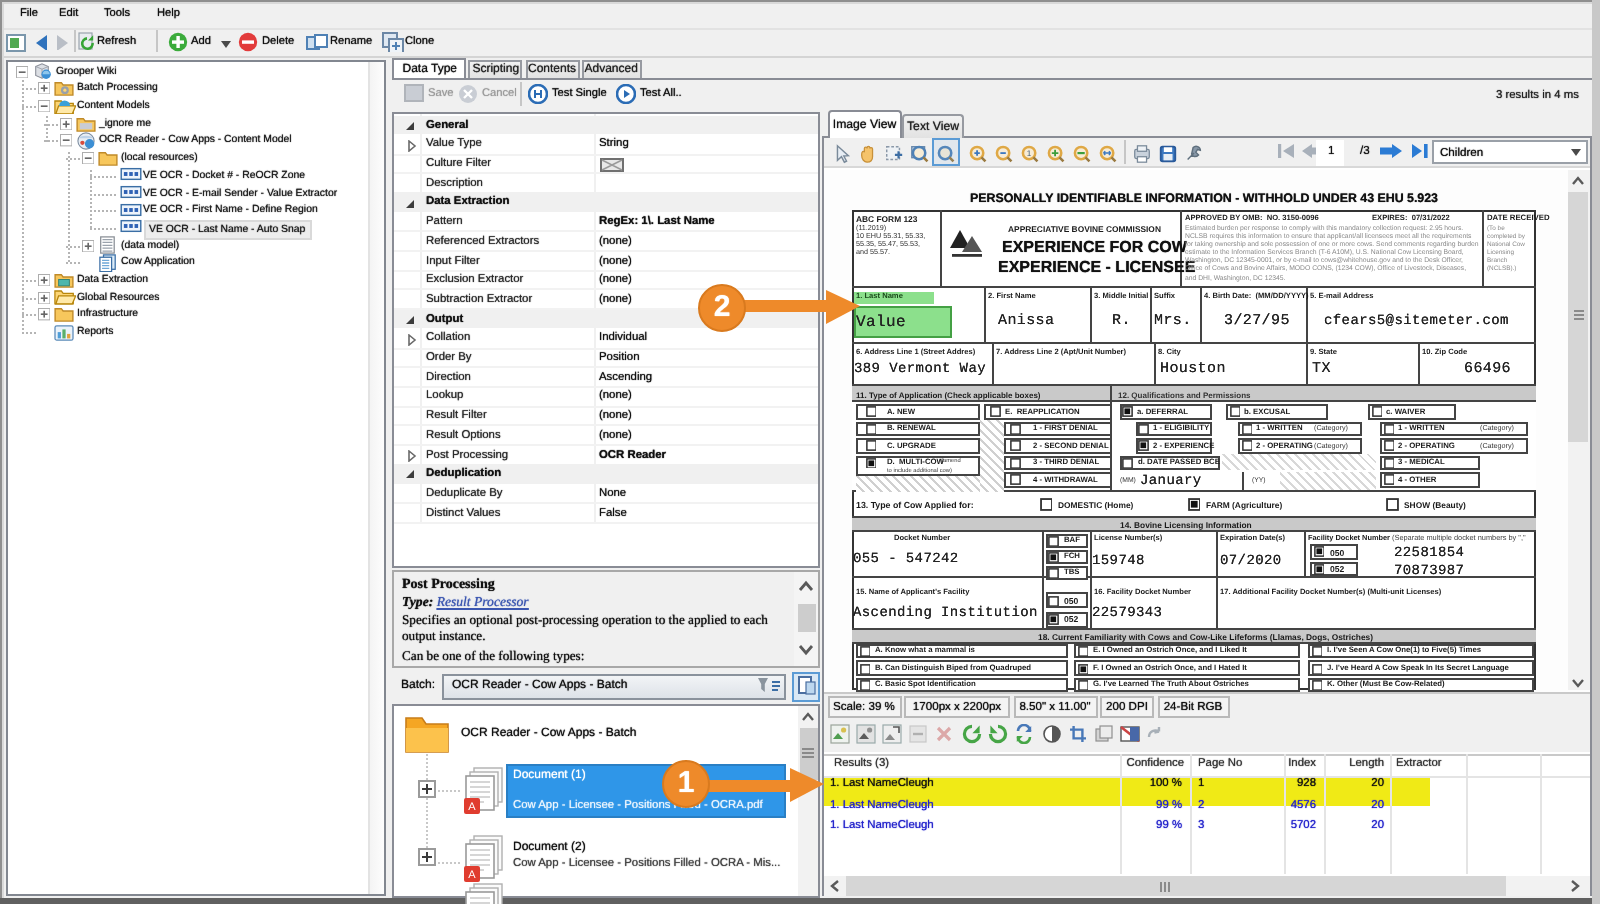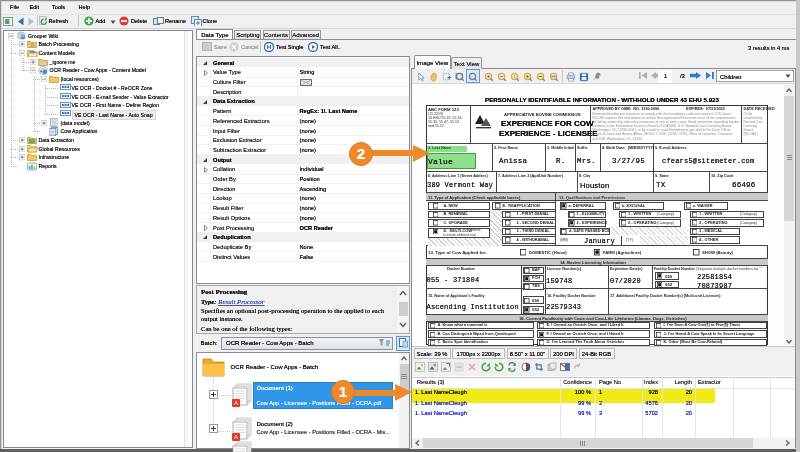--- a/index.html
+++ b/index.html
@@ -553,21 +553,21 @@
 <div style="position:absolute;left:428px;top:173.5px;font-size:3.8px;font-weight:bold;color:#1a1a1a;white-space:nowrap;line-height:4.8px;z-index:2;text-shadow:none;">6. Address Line 1 (Street Addres)</div>
 <div style="position:absolute;left:496px;top:172px;width:1px;height:21px;background:#444;z-index:1;"></div>
 <div style="position:absolute;left:498px;top:173.5px;font-size:3.8px;font-weight:bold;color:#1a1a1a;white-space:nowrap;line-height:4.8px;z-index:2;text-shadow:none;">7. Address Line 2 (Apt/Unit Number)</div>
 <div style="position:absolute;left:577px;top:172px;width:1px;height:21px;background:#444;z-index:1;"></div>
 <div style="position:absolute;left:579px;top:173.5px;font-size:3.8px;font-weight:bold;color:#1a1a1a;white-space:nowrap;line-height:4.8px;z-index:2;text-shadow:none;">8. City</div>
 <div style="position:absolute;left:653px;top:172px;width:1px;height:21px;background:#444;z-index:1;"></div>
 <div style="position:absolute;left:655px;top:173.5px;font-size:3.8px;font-weight:bold;color:#1a1a1a;white-space:nowrap;line-height:4.8px;z-index:2;text-shadow:none;">9. State</div>
 <div style="position:absolute;left:709px;top:172px;width:1px;height:21px;background:#444;z-index:1;"></div>
 <div style="position:absolute;left:711px;top:173.5px;font-size:3.8px;font-weight:bold;color:#1a1a1a;white-space:nowrap;line-height:4.8px;z-index:2;text-shadow:none;">10. Zip Code</div>
 <div style="position:absolute;left:427px;top:180.5px;font-size:7px;font-family:'Liberation Mono',monospace;color:#222;white-space:nowrap;letter-spacing:0.2px;z-index:2;text-shadow:0 0 0.3px;">389 Vermont Way</div>
-<div style="position:absolute;left:580px;top:181px;font-size:7.5px;font-family:Liberation Sans, sans-serif;color:#222;white-space:nowrap;letter-spacing:0.2px;z-index:2;text-shadow:0 0 0.3px;">Houston</div>
+<div style="position:absolute;left:580px;top:181px;font-size:7.5px;font-family:Liberation Mono, monospace;color:#222;white-space:nowrap;letter-spacing:0.2px;z-index:2;text-shadow:0 0 0.3px;">Houston</div>
 <div style="position:absolute;left:656px;top:181px;font-size:7.5px;font-family:'Liberation Mono',monospace;color:#222;white-space:nowrap;letter-spacing:0.2px;z-index:2;text-shadow:0 0 0.3px;">TX</div>
 <div style="position:absolute;left:732px;top:181px;font-size:7.5px;font-family:'Liberation Mono',monospace;color:#222;white-space:nowrap;letter-spacing:0.2px;z-index:2;text-shadow:0 0 0.3px;">66496</div>
 <div style="position:absolute;left:426px;top:193px;width:130px;height:7.5px;background:#c9c9c9;border-bottom:1px solid #444;border-right:1px solid #444;z-index:1;"></div>
 <div style="position:absolute;left:428px;top:194.5px;font-size:4px;font-weight:bold;color:#1a1a1a;white-space:nowrap;line-height:5px;z-index:2;text-shadow:none;">11. Type of Application (Check applicable boxes)</div>
 <div style="position:absolute;left:556px;top:193px;width:212px;height:7.5px;background:#c9c9c9;border-bottom:1px solid #444;z-index:1;"></div>
 <div style="position:absolute;left:559px;top:194.5px;font-size:4px;font-weight:bold;color:#333;white-space:nowrap;line-height:5px;z-index:2;text-shadow:none;">12. Qualifications and Permissions</div>
 <div style="position:absolute;left:426px;top:200.5px;width:130px;height:45.5px;background:#fff;border-right:1px solid #444;border-bottom:1px solid #444;z-index:1;"></div>
 <div style="position:absolute;left:490px;top:209.5px;width:12px;height:36.5px;background:repeating-linear-gradient(45deg,#fff 0 2.2px,#d0d0d0 2.2px 3.2px);z-index:1;"></div>
 <div style="position:absolute;left:428px;top:237.5px;width:62px;height:8.5px;background:repeating-linear-gradient(45deg,#fff 0 2.2px,#d0d0d0 2.2px 3.2px);z-index:1;"></div>
 <div style="position:absolute;left:428px;top:202px;width:62px;height:7.5px;border:1px solid #444;background:#fff;z-index:1;"></div>
@@ -638,21 +638,21 @@
 <div style="position:absolute;left:576.5px;top:220.5px;font-size:3.9px;font-weight:bold;color:#1a1a1a;white-space:nowrap;line-height:4.9px;z-index:2;text-shadow:none;">2 - EXPERIENCE</div>
 <div style="position:absolute;left:559.5px;top:227.5px;width:50px;height:7.5px;border:1px solid #444;background:#fff;z-index:1;"></div>
 <svg style="position:absolute;left:561px;top:228.7px;z-index:2" width="5.5" height="5.5" viewBox="0 0 5 5">
     <rect x="0.4" y="0.4" width="4.2" height="4.2" fill="#fff" stroke="#333" stroke-width="0.7"></rect>
   </svg>
 <div style="position:absolute;left:569px;top:229px;font-size:3.9px;font-weight:bold;color:#1a1a1a;white-space:nowrap;line-height:4.9px;z-index:2;text-shadow:none;">d. DATE PASSED BCE</div>
 <div style="position:absolute;left:611px;top:227.3px;width:77px;height:8.2px;background:repeating-linear-gradient(45deg,#fff 0 2.2px,#d8d8d8 2.2px 3.2px);z-index:1;"></div>
 <div style="position:absolute;left:640px;top:236.2px;width:48px;height:9.3px;background:repeating-linear-gradient(45deg,#fff 0 2.2px,#d8d8d8 2.2px 3.2px);z-index:1;"></div>
 <div style="position:absolute;left:621px;top:235.5px;width:1px;height:10.5px;background:#444;z-index:2;"></div>
 <div style="position:absolute;left:560px;top:238px;font-size:3.4px;font-weight:normal;color:#333;white-space:nowrap;line-height:4.4px;z-index:2;text-shadow:none;">(MM)</div>
-<div style="position:absolute;left:570px;top:236.5px;font-size:7px;font-family:'Liberation Mono',monospace;color:#222;white-space:nowrap;letter-spacing:0.2px;z-index:2;text-shadow:0 0 0.3px;margin-left:14px;">January</div>
+<div style="position:absolute;left:570px;top:236.5px;font-size:7px;font-family:'Liberation Mono',monospace;color:#222;white-space:nowrap;letter-spacing:0.2px;z-index:2;text-shadow:0 0 0.3px;">January</div>
 <div style="position:absolute;left:626px;top:238px;font-size:3.4px;font-weight:normal;color:#333;white-space:nowrap;line-height:4.4px;z-index:2;text-shadow:none;">(YY)</div>
 <div style="position:absolute;left:613px;top:202px;width:51px;height:7.5px;border:1px solid #444;background:#fff;z-index:1;"></div>
 <svg style="position:absolute;left:614.5px;top:203.2px;z-index:2" width="5.5" height="5.5" viewBox="0 0 5 5">
     <rect x="0.4" y="0.4" width="4.2" height="4.2" fill="#fff" stroke="#333" stroke-width="0.7"></rect>
   </svg>
 <div style="position:absolute;left:622px;top:203.5px;font-size:3.9px;font-weight:bold;color:#1a1a1a;white-space:nowrap;line-height:4.9px;z-index:2;text-shadow:none;">b. EXCUSAL</div>
 <div style="position:absolute;left:619px;top:210.5px;width:62px;height:7.5px;border:1px solid #444;background:#fff;z-index:1;"></div>
 <svg style="position:absolute;left:620.5px;top:211.7px;z-index:2" width="5.5" height="5.5" viewBox="0 0 5 5">
     <rect x="0.4" y="0.4" width="4.2" height="4.2" fill="#fff" stroke="#333" stroke-width="0.7"></rect>
   </svg>
@@ -707,21 +707,21 @@
   </svg>
 <div style="position:absolute;left:702px;top:250px;font-size:4.2px;font-weight:bold;color:#1a1a1a;white-space:nowrap;line-height:5.2px;z-index:2;text-shadow:none;">SHOW (Beauty)</div>
 <div style="position:absolute;left:426px;top:259px;width:342px;height:6.5px;background:#c9c9c9;border-bottom:1px solid #444;text-align:center;z-index:1;"></div>
 <div style="position:absolute;left:560px;top:259.8px;font-size:4.2px;font-weight:bold;color:#1a1a1a;white-space:nowrap;line-height:5.2px;z-index:2;text-shadow:none;">14. Bovine Licensing Information</div>
 <div style="position:absolute;left:426px;top:265.5px;width:342px;height:23.5px;border-bottom:1px solid #444;z-index:1;"></div>
 <div style="position:absolute;left:521px;top:265.5px;width:1px;height:23.5px;background:#444;z-index:1;"></div>
 <div style="position:absolute;left:545px;top:265.5px;width:1px;height:23.5px;background:#444;z-index:1;"></div>
 <div style="position:absolute;left:608px;top:265.5px;width:1px;height:23.5px;background:#444;z-index:1;"></div>
 <div style="position:absolute;left:652px;top:265.5px;width:1px;height:23.5px;background:#444;z-index:1;"></div>
 <div style="position:absolute;left:447px;top:267px;font-size:3.8px;font-weight:bold;color:#1a1a1a;white-space:nowrap;line-height:4.8px;z-index:2;text-shadow:none;">Docket Number</div>
-<div style="position:absolute;left:426.5px;top:275.5px;font-size:7px;font-family:'Liberation Mono',monospace;color:#222;white-space:nowrap;letter-spacing:0.2px;z-index:2;text-shadow:0 0 0.3px;">055 - 371804</div>
+<div style="position:absolute;left:426.5px;top:275.5px;font-size:7px;font-family:'Liberation Mono',monospace;color:#222;white-space:nowrap;letter-spacing:0.2px;z-index:2;text-shadow:0 0 0.3px;">055 - 547242</div>
 <div style="position:absolute;left:522.5px;top:266.5px;width:21px;height:7px;border:1px solid #444;background:#fff;z-index:1;"></div>
 <svg style="position:absolute;left:524px;top:267.5px;z-index:2" width="5.5" height="5.5" viewBox="0 0 5 5">
     <rect x="0.4" y="0.4" width="4.2" height="4.2" fill="#fff" stroke="#333" stroke-width="0.7"></rect>
   </svg>
 <div style="position:absolute;left:532px;top:267.8px;font-size:3.9px;font-weight:bold;color:#1a1a1a;white-space:nowrap;line-height:4.9px;z-index:2;text-shadow:none;">BAF</div>
 <div style="position:absolute;left:522.5px;top:274.5px;width:21px;height:7px;border:1px solid #444;background:#fff;z-index:1;"></div>
 <svg style="position:absolute;left:524px;top:275.5px;z-index:2" width="5.5" height="5.5" viewBox="0 0 5 5">
     <rect x="0.4" y="0.4" width="4.2" height="4.2" fill="#fff" stroke="#333" stroke-width="0.7"></rect>
     <rect x="1.1" y="1.1" width="2.6" height="2.6" fill="#111"></rect>
   </svg>

